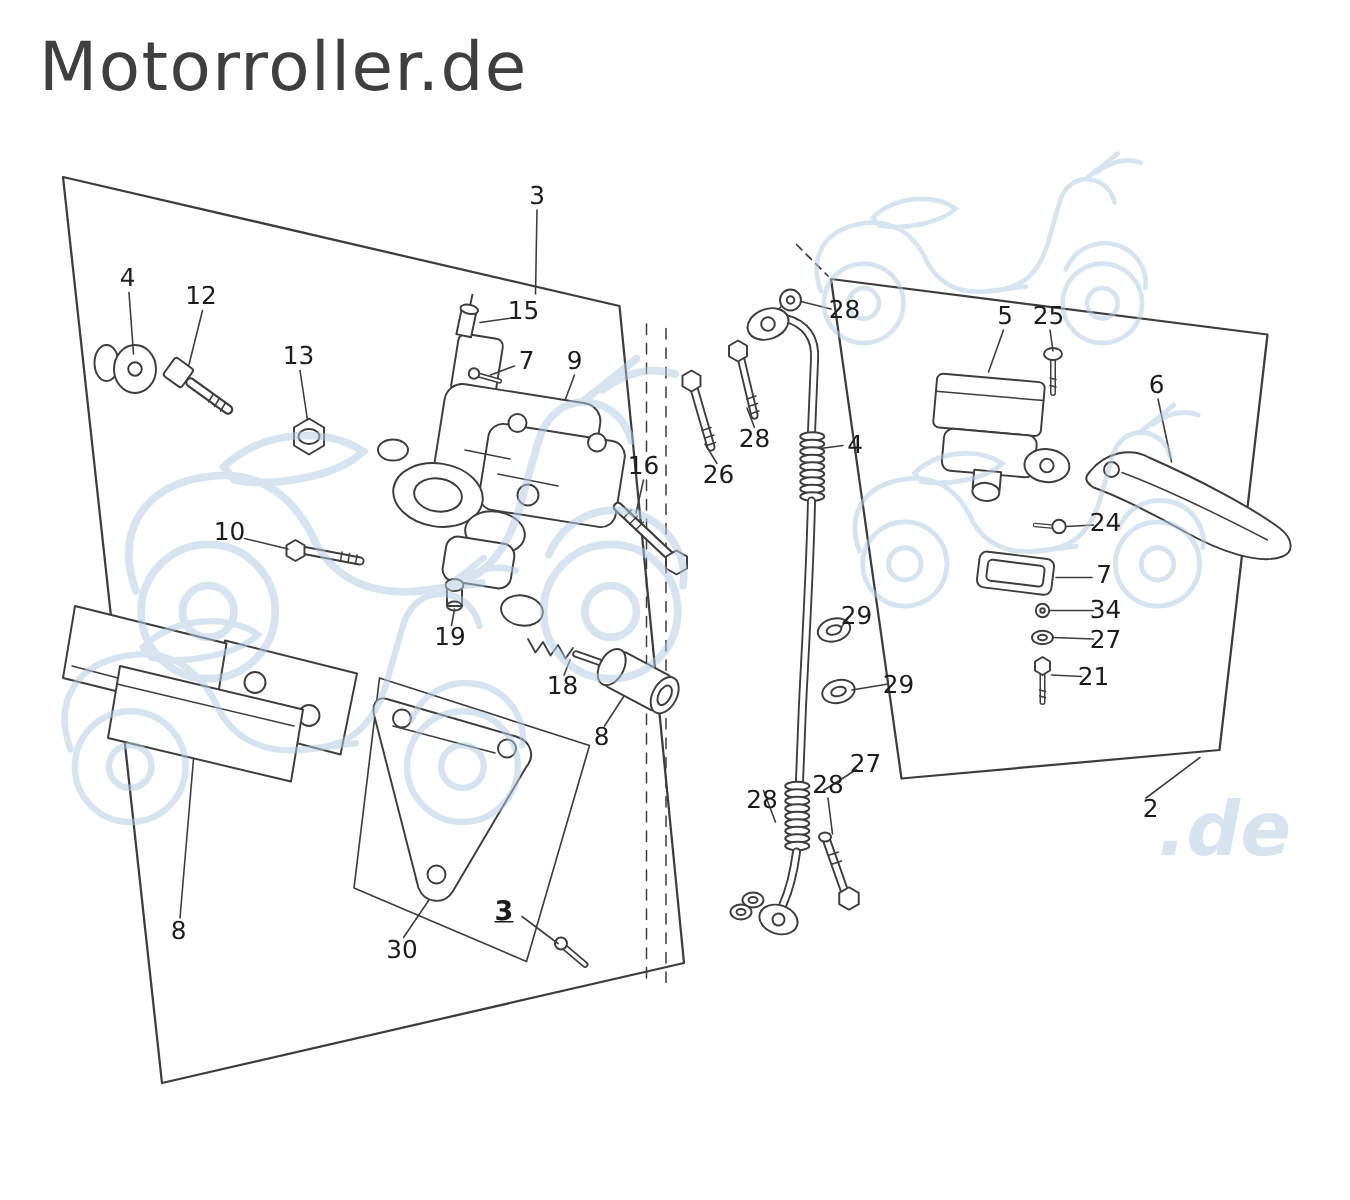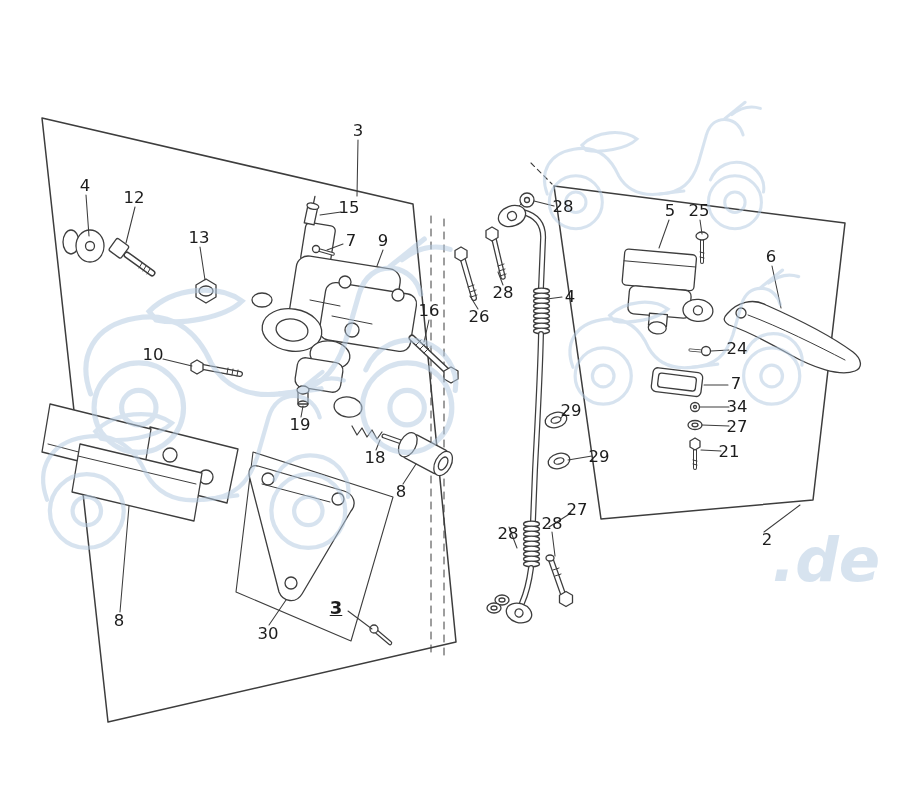--- a/index.html
+++ b/index.html
@@ -13,30 +13,31 @@
   #diagram{position:absolute;left:0;top:0;z-index:2;fill:none;stroke-width:1.3;
            stroke-linecap:round;stroke-linejoin:round;}
   .ink,.ink *{stroke:var(--line);}
   .ink .wht{stroke:#fff;}
   #wm{position:absolute;left:0;top:0;width:900px;height:800px;z-index:3;
       pointer-events:none;opacity:.52;}
   #wm svg{position:absolute;left:0;top:0;}
   .wm-ink,.wm-ink *{stroke:var(--wm);}
   .wm-text{position:absolute;font-style:italic;font-weight:bold;color:var(--wm);white-space:nowrap;}
   #wm-main{left:20px;top:550px;font-size:113px;}
-  #wm-de{left:772px;top:524px;font-size:61px;}
+  #wm-de{left:772px;top:524px;font-size:50px;}
   .co{position:absolute;transform:translate(-50%,-50%);font-size:16.5px;color:var(--label);
       z-index:5;line-height:1;}
   .co.bold{font-weight:bold;font-size:18px;text-decoration:underline;}
 </style>
 </head>
 <body>
 
 <div id="stage">
 
+  <div id="logo">Motorroller.de</div>
 
   <svg id="diagram" width="900" height="800" viewBox="0 0 900 800">
 
     <g class="ink" stroke-width="1.5">
       <polygon points="42,118 413,204 456,642 108,722"></polygon>
       <polygon points="554,186 845,223 813,500 601,519"></polygon>
       <polygon stroke-width="1.1" points="253,452 393,497 351,641 236,592"></polygon>
       <line x1="531" y1="163" x2="552" y2="184" stroke-dasharray="5 4" stroke-width="1.1"></line>
       <line x1="431" y1="216" x2="431" y2="658" stroke-dasharray="7 6" stroke-width="1"></line>
       <line x1="444" y1="219" x2="444" y2="660" stroke-dasharray="7 6" stroke-width="1"></line>

